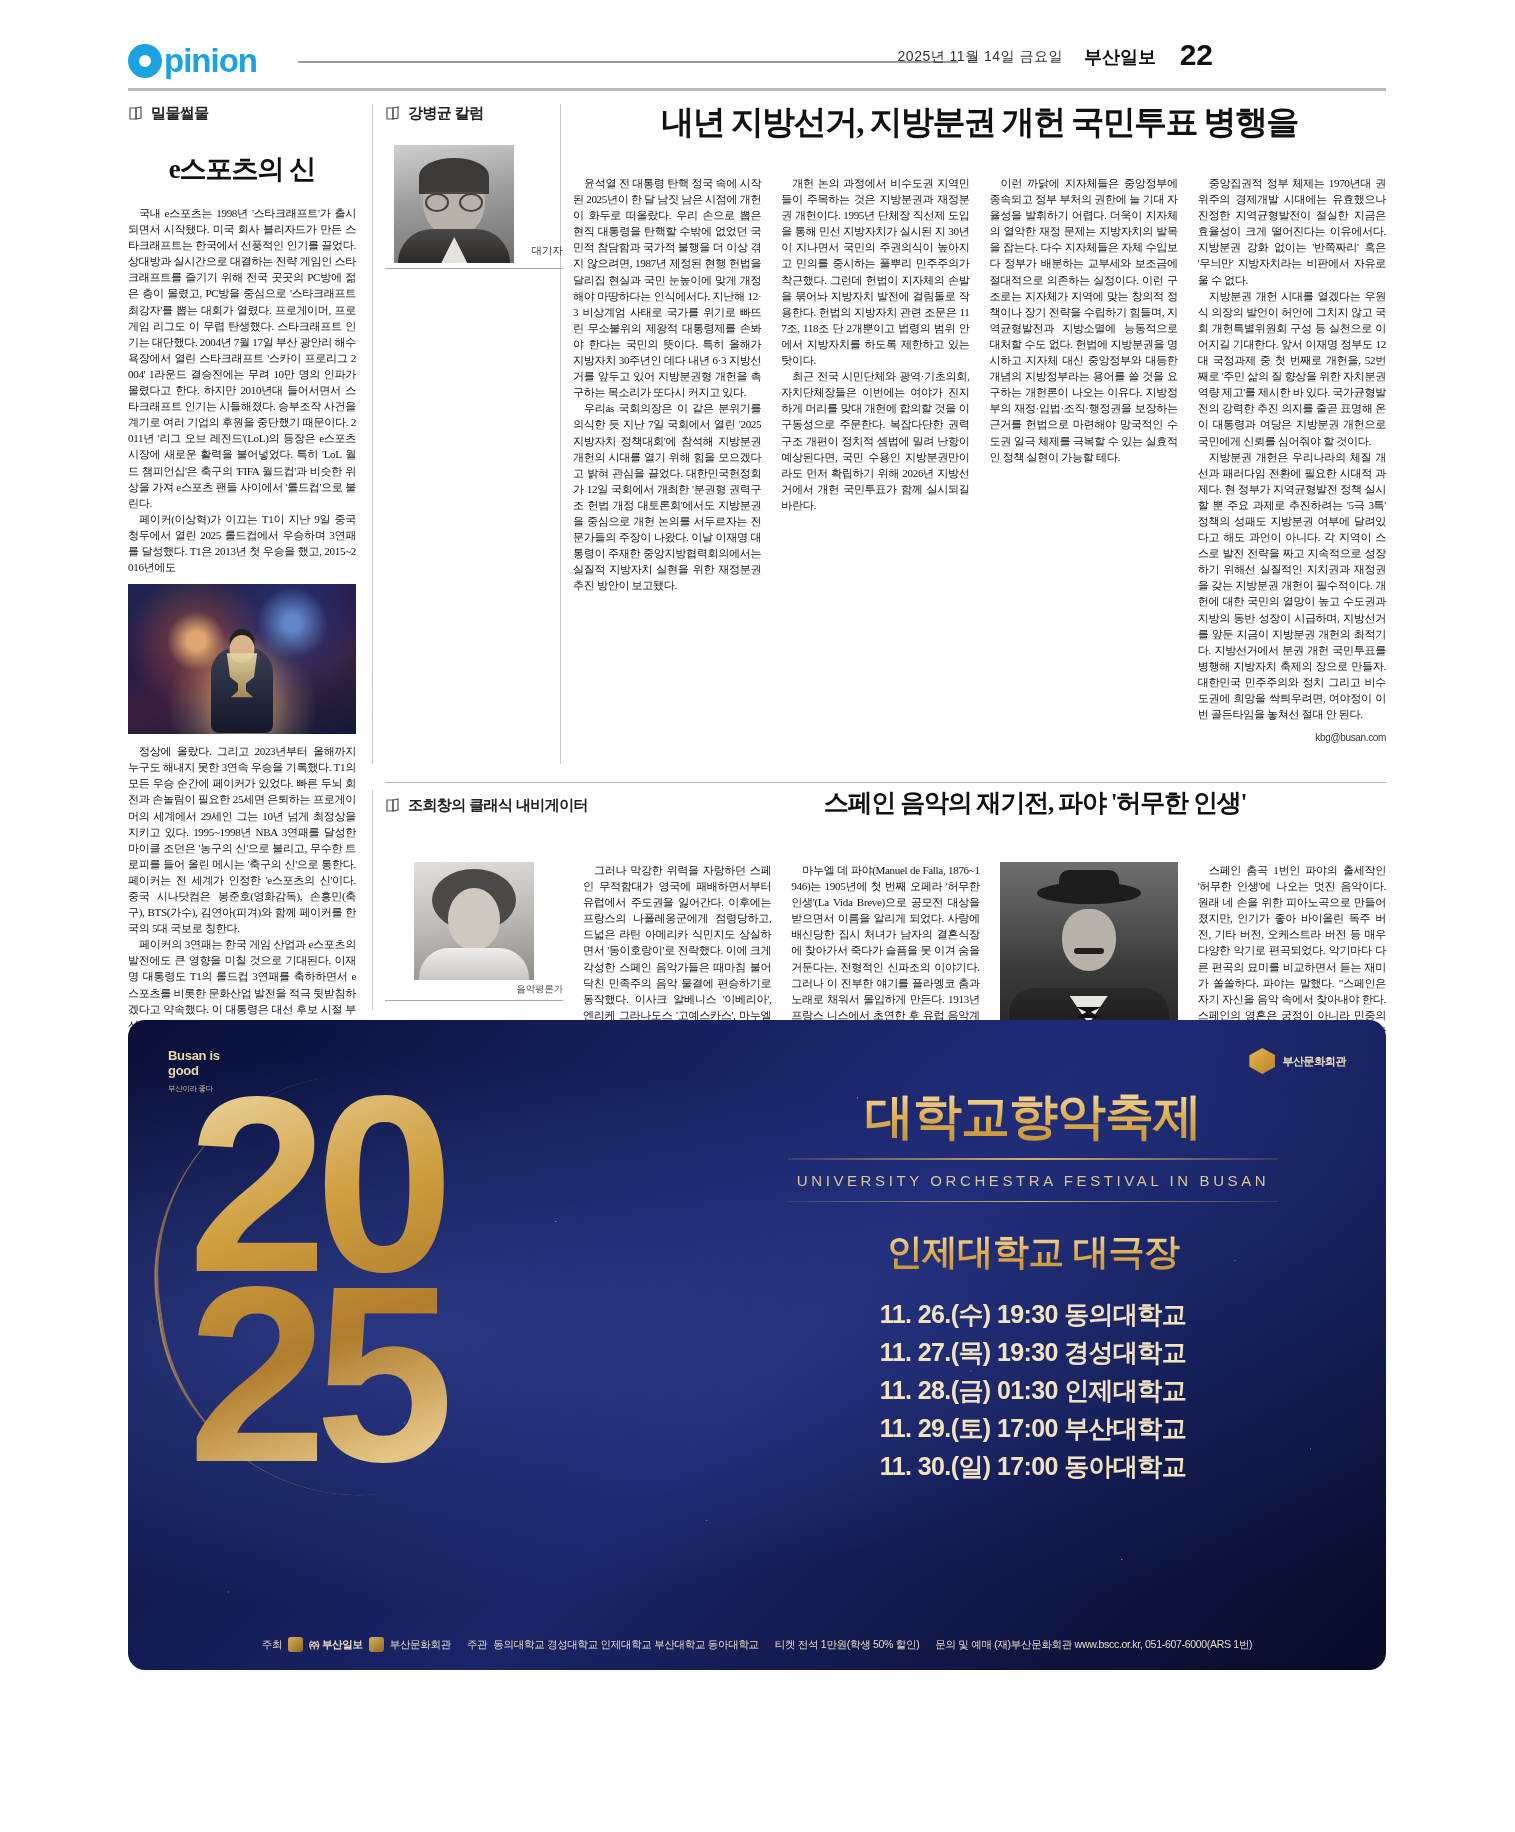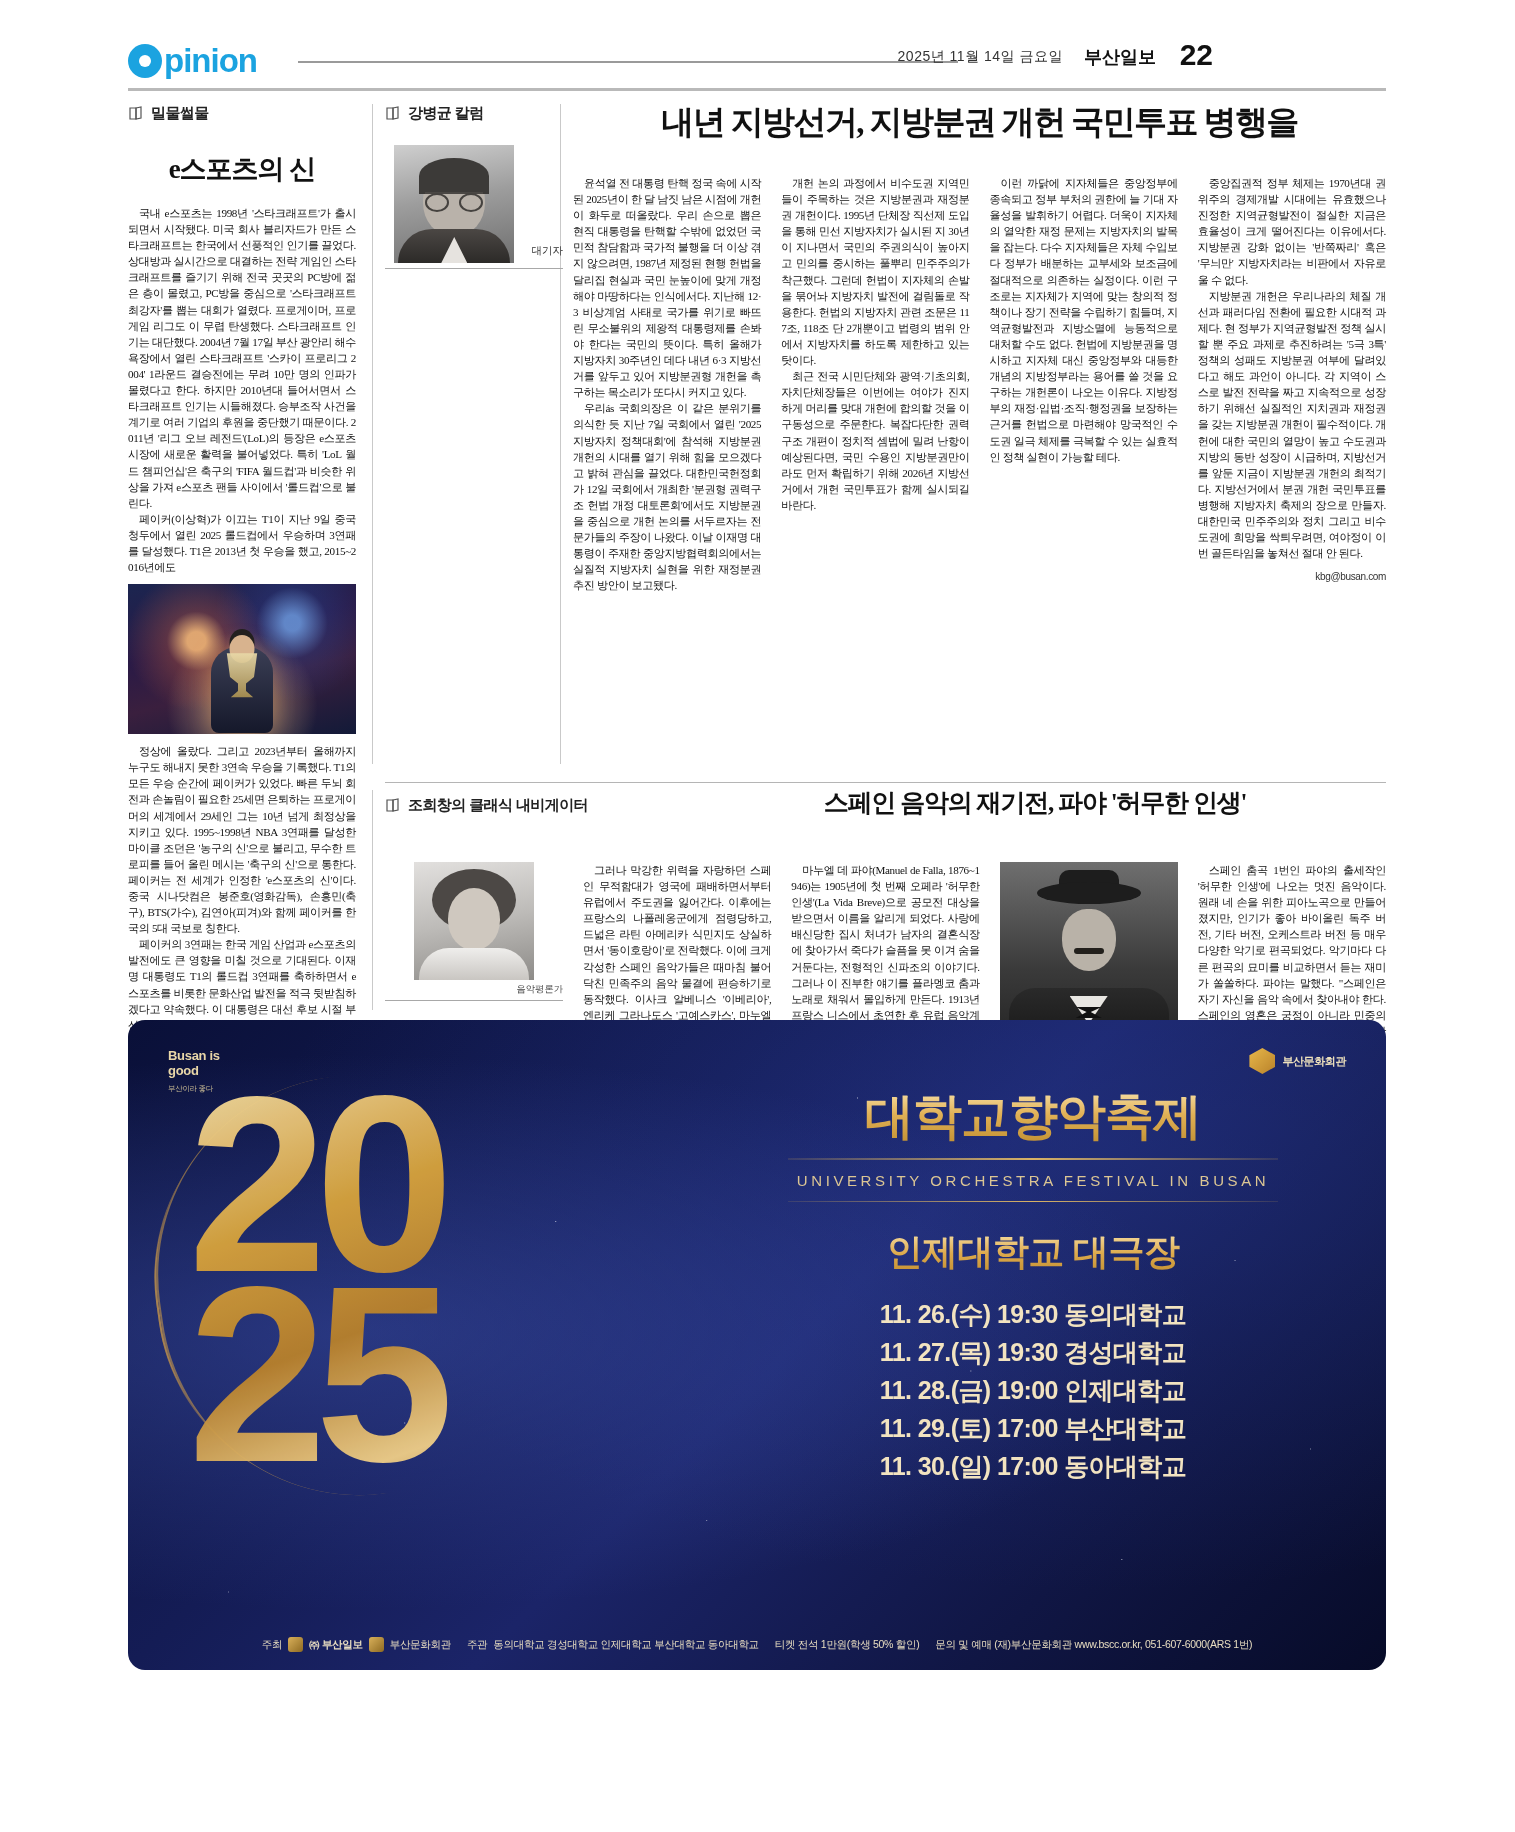--- a/index.html
+++ b/index.html
@@ -466,20 +466,21 @@
       </div>
       <div class="mc col-body">
         <p>개헌 논의 과정에서 비수도권 지역민들이 주목하는 것은 지방분권과 재정분권 개헌이다. 1995년 단체장 직선제 도입을 통해 민선 지방자치가 실시된 지 30년이 지나면서 국민의 주권의식이 높아지고 민의를 중시하는 풀뿌리 민주주의가 착근했다. 그런데 헌법이 지자체의 손발을 묶어놔 지방자치 발전에 걸림돌로 작용한다. 헌법의 지방자치 관련 조문은 117조, 118조 단 2개뿐이고 법령의 범위 안에서 지방자치를 하도록 제한하고 있는 탓이다.</p>
         <p>최근 전국 시민단체와 광역·기초의회, 자치단체장들은 이번에는 여야가 진지하게 머리를 맞대 개헌에 합의할 것을 이구동성으로 주문한다. 복잡다단한 권력구조 개편이 정치적 셈법에 밀려 난항이 예상된다면, 국민 수용인 지방분권만이라도 먼저 확립하기 위해 2026년 지방선거에서 개헌 국민투표가 함께 실시되길 바란다.</p>
       </div>
       <div class="mc col-body">
         <p>이런 까닭에 지자체들은 중앙정부에 종속되고 정부 부처의 권한에 늘 기대 자율성을 발휘하기 어렵다. 더욱이 지자체의 열악한 재정 문제는 지방자치의 발목을 잡는다. 다수 지자체들은 자체 수입보다 정부가 배분하는 교부세와 보조금에 절대적으로 의존하는 실정이다. 이런 구조로는 지자체가 지역에 맞는 창의적 정책이나 장기 전략을 수립하기 힘들며, 지역균형발전과 지방소멸에 능동적으로 대처할 수도 없다. 헌법에 지방분권을 명시하고 지자체 대신 중앙정부와 대등한 개념의 지방정부라는 용어를 쓸 것을 요구하는 개헌론이 나오는 이유다. 지방정부의 재정·입법·조직·행정권을 보장하는 근거를 헌법으로 마련해야 망국적인 수도권 일극 체제를 극복할 수 있는 실효적인 정책 실현이 가능할 테다.</p>
       </div>
       <div class="mc col-body">
         <p>중앙집권적 정부 체제는 1970년대 권위주의 경제개발 시대에는 유효했으나 진정한 지역균형발전이 절실한 지금은 효율성이 크게 떨어진다는 이유에서다. 지방분권 강화 없이는 '반쪽짜리' 혹은 '무늬만' 지방자치라는 비판에서 자유로울 수 없다.</p>
+        <p>지방분권 개헌 시대를 열겠다는 우원식 의장의 발언이 허언에 그치지 않고 국회 개헌특별위원회 구성 등 실천으로 이어지길 기대한다. 앞서 이재명 정부도 12대 국정과제 중 첫 번째로 개헌을, 52번째로 '주민 삶의 질 향상을 위한 자치분권 역량 제고'를 제시한 바 있다. 국가균형발전의 강력한 추진 의지를 줄곧 표명해 온 이 대통령과 여당은 지방분권 개헌으로 국민에게 신뢰를 심어줘야 할 것이다.</p>
         <p>지방분권 개헌은 우리나라의 체질 개선과 패러다임 전환에 필요한 시대적 과제다. 현 정부가 지역균형발전 정책 실시 할 뿐 주요 과제로 추진하려는 '5극 3특' 정책의 성패도 지방분권 여부에 달려있다고 해도 과언이 아니다. 각 지역이 스스로 발전 전략을 짜고 지속적으로 성장하기 위해선 실질적인 지치권과 재정권을 갖는 지방분권 개헌이 필수적이다. 개헌에 대한 국민의 열망이 높고 수도권과 지방의 동반 성장이 시급하며, 지방선거를 앞둔 지금이 지방분권 개헌의 최적기다. 지방선거에서 분권 개헌 국민투표를 병행해 지방자치 축제의 장으로 만들자. 대한민국 민주주의와 정치 그리고 비수도권에 희망을 싹틔우려면, 여야정이 이번 골든타임을 놓쳐선 절대 안 된다.</p>
         <div class="kbg-mail">kbg@busan.com</div>
       </div>
     </div>
   </div>
 
   <div id="art-classic">
     <div id="classic-head">
       <div class="kicker">
         <span class="kicker-ico">
@@ -566,21 +567,21 @@
 
     <div class="ad-right">
       <div class="ad-title">대학교향악축제</div>
       <div class="ad-rule"></div>
       <div class="ad-sub">UNIVERSITY ORCHESTRA FESTIVAL IN BUSAN</div>
       <div class="ad-rule"></div>
       <div class="ad-venue">인제대학교 대극장</div>
       <div class="ad-dates">
         <div class="ad-date">11. 26.(수) 19:30 동의대학교</div>
         <div class="ad-date">11. 27.(목) 19:30 경성대학교</div>
-        <div class="ad-date">11. 28.(금) 19:00 인제대학교</div>
+        <div class="ad-date">11. 28.(금) 01:30 인제대학교</div>
         <div class="ad-date">11. 29.(토) 17:00 부산대학교</div>
         <div class="ad-date">11. 30.(일) 17:00 동아대학교</div>
       </div>
     </div>
 
     <div class="ad-footer">
       <span class="grp">
         <span>주최</span>
         <span class="org-mark"></span>
         <span class="bold">㈜ 부산일보</span>

